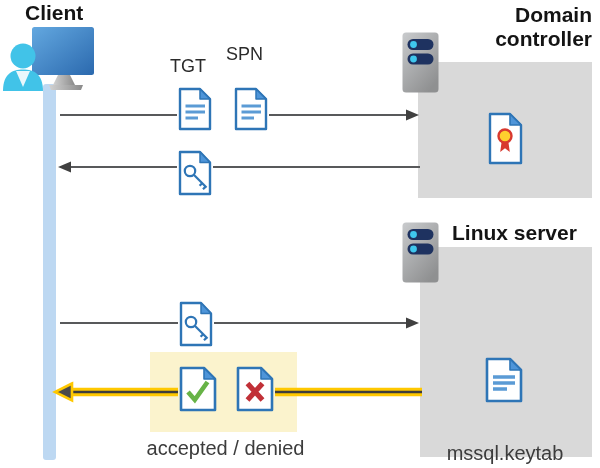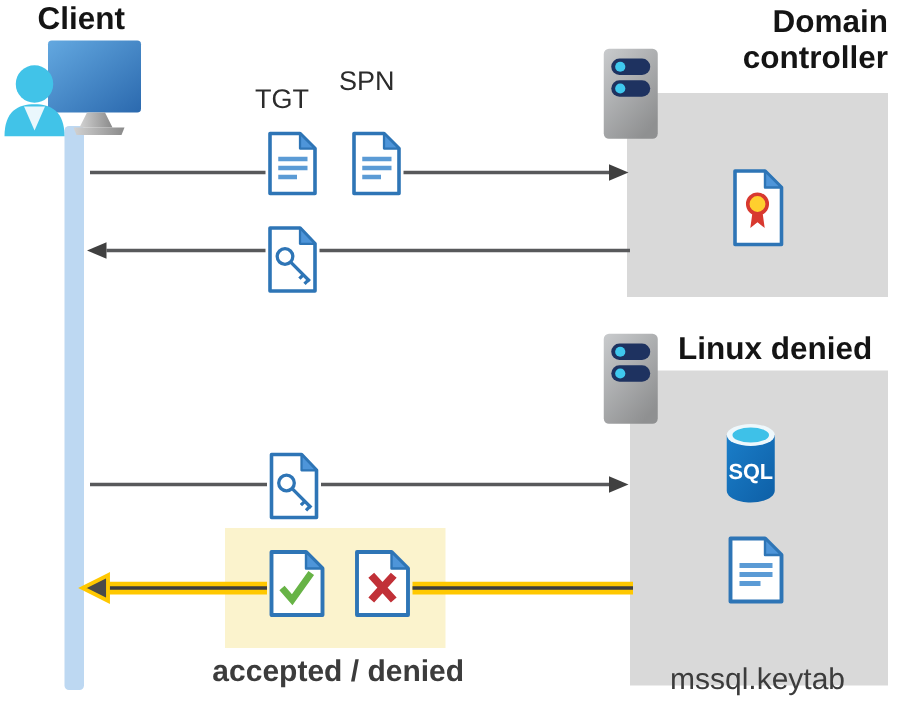--- a/index.html
+++ b/index.html
@@ -72,52 +72,38 @@
   <div class="abs" style="left:487px;top:112px;">
     <svg width="36" height="53" viewBox="0 0 36 53">
       <path d="M3 2 L23 2 L34 13 L34 51 L3 51 Z" fill="#ffffff" stroke="#2e75b6" stroke-width="2.4" stroke-linejoin="round"></path>
       <path d="M23 2 L23 13 L34 13 Z" fill="#4e95d9" stroke="#2e75b6" stroke-width="1.6" stroke-linejoin="round"></path>
       <path d="M14.8 28.5 L13.2 40 L18 36.2 L22.8 40 L21.2 28.5 Z" fill="#d8392f"></path>
       <circle cx="18" cy="24" r="6.5" fill="#ffcf2e" stroke="#d8392f" stroke-width="2.4"></circle>
     </svg>
   </div>
 
   <div class="abs graybox" style="left:420px;top:247px;width:172px;height:210px;"></div>
-  <div class="abs heading" style="left:452px;top:221px;width:140px;">Linux denied</div>
+  <div class="abs heading" style="left:452px;top:221px;width:140px;">Linux server</div>
 
   <div class="abs" style="left:402px;top:222px;">
     <svg width="37" height="61" viewBox="0 0 37 61">
       <defs>
         <linearGradient id="gSrv2" x1="0" y1="0" x2="0.7" y2="1">
           <stop offset="0" stop-color="#c9cbcd"></stop>
             <stop offset="1" stop-color="#8f9091"></stop>
         </linearGradient>
       </defs>
       <rect x="0.5" y="0.5" width="36" height="60" rx="3.5" fill="url(#gSrv2)"></rect>
       <rect x="5.5" y="7" width="26" height="11" rx="5.5" fill="#1e3260"></rect>
       <circle cx="11.5" cy="12.5" r="3.4" fill="#3fc8ee"></circle>
       <rect x="5.5" y="21.5" width="26" height="11" rx="5.5" fill="#1e3260"></rect>
       <circle cx="11.5" cy="27" r="3.4" fill="#3fc8ee"></circle>
     </svg>
   </div>
 
-  <div class="abs" style="left:482px;top:281px;">
-    <svg width="37" height="55" viewBox="0 0 37 55">
-      <defs>
-        <linearGradient id="gSql" x1="0" y1="0" x2="1" y2="1">
-          <stop offset="0" stop-color="#1a7ec9"></stop>
-            <stop offset="1" stop-color="#0e5fa6"></stop>
-        </linearGradient>
-      </defs>
-      <path d="M2.5 9 V46 C2.5 50.5 9.5 54 18.5 54 C27.5 54 34.5 50.5 34.5 46 V9 Z" fill="url(#gSql)"></path>
-      <ellipse cx="18.5" cy="9" rx="16" ry="7.3" fill="#eef8fc"></ellipse>
-      <ellipse cx="18.5" cy="9" rx="12.2" ry="5" fill="#3ec1e8"></ellipse>
-      <text x="18.5" y="38" text-anchor="middle" font-size="14.5" font-weight="bold" fill="#ffffff">SQL</text>
-    </svg>
-  </div>
 
   <div class="abs" style="left:484px;top:357px;">
     <svg width="40" height="46" viewBox="0 0 40 46">
       <path d="M3 2 L26 2 L37 13 L37 44 L3 44 Z" fill="#ffffff" stroke="#2e75b6" stroke-width="2.6" stroke-linejoin="round"></path>
       <path d="M26 2 L26 13 L37 13 Z" fill="#4e95d9" stroke="#2e75b6" stroke-width="1.6" stroke-linejoin="round"></path>
       <path d="M9 20 H31 M9 26 H31 M9 32 H23" stroke="#5b9bd5" stroke-width="3.4"></path>
     </svg>
   </div>
   <div class="abs caption" style="left:425px;top:442px;width:160px;">mssql.keytab</div>
 
@@ -202,15 +188,15 @@
     </svg>
   </div>
   <div class="abs" style="left:235px;top:366px;">
     <svg width="40" height="46" viewBox="0 0 40 46">
       <path d="M3 2 L26 2 L37 13 L37 44 L3 44 Z" fill="#ffffff" stroke="#2e75b6" stroke-width="2.6" stroke-linejoin="round"></path>
       <path d="M26 2 L26 13 L37 13 Z" fill="#4e95d9" stroke="#2e75b6" stroke-width="1.6" stroke-linejoin="round"></path>
       <path d="M12.5 17.5 L27.5 34 M27.5 17.5 L12.5 34" stroke="#c13037" stroke-width="5.2" fill="none"></path>
     </svg>
   </div>
 
-  <div class="abs caption" style="left:128px;top:437px;width:195px;font-weight:bold;">accepted / denied</div>
+  <div class="abs caption" style="left:128px;top:437px;width:195px;">accepted / denied</div>
 
 </div>
 
 </body></html>

